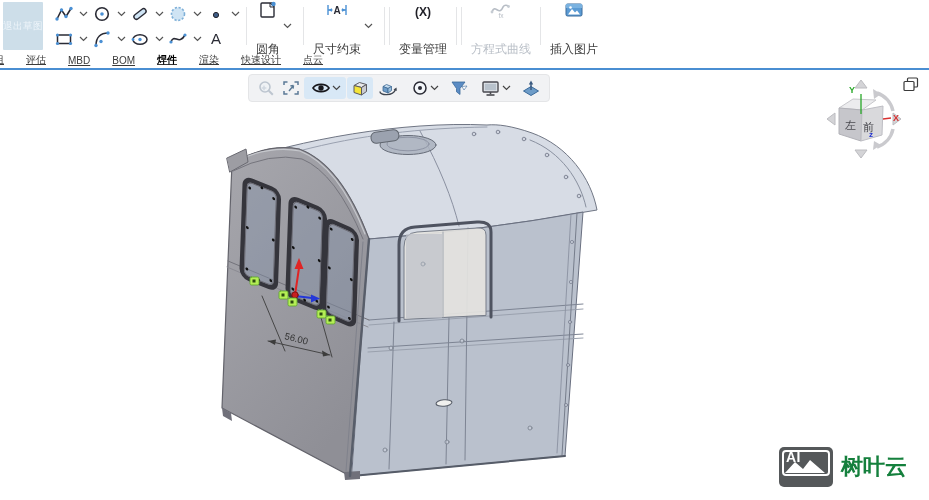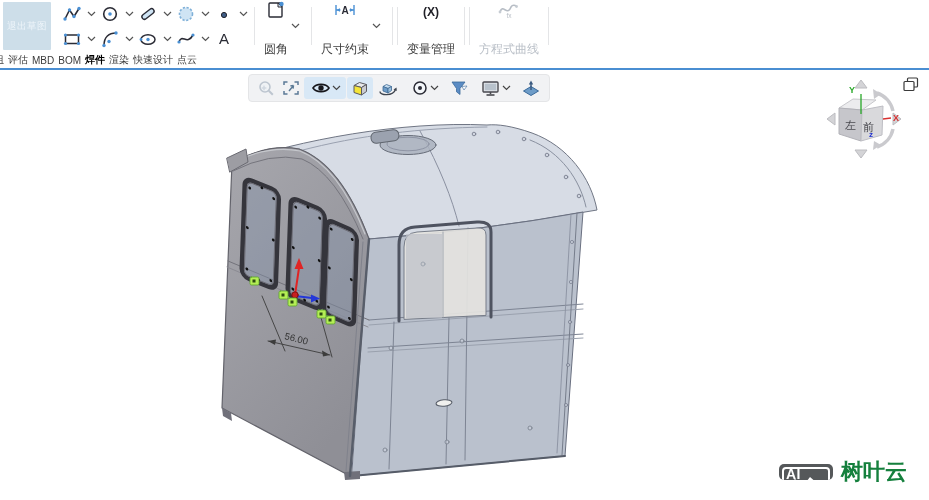--- a/index.html
+++ b/index.html
@@ -3,53 +3,53 @@
 <meta charset="utf-8">
 <style>
   html,body{margin:0;padding:0;}
   body{
     width:929px;height:500px;position:relative;overflow:hidden;
     background:#ffffff;font-family:"Liberation Sans","DejaVu Sans",sans-serif;
     -webkit-font-smoothing:antialiased;
   }
   
   .ribbon{position:absolute;top:0;left:0;right:0;height:52px;background:#fff;display:flex;align-items:stretch;}
-  .exit-btn{width:48px;height:48px;margin:2px 3px;background:#cddee9;color:#eef5fa;
+  .exit-btn{width:40px;height:48px;margin:2px 3px;background:#cddee9;color:#eef5fa;
     font-size:9.5px;display:flex;align-items:center;justify-content:center;border-radius:1px;
     letter-spacing:0.5px;cursor:default;white-space:nowrap;}
   .sketch-grid{display:grid;grid-template-columns:repeat(5,24px 14px);grid-auto-rows:25px;
     align-items:center;justify-items:center;margin:1px 2px 0 6px;}
   .tool-cell{width:24px;height:24px;display:flex;align-items:center;justify-content:center;}
   .chev{display:flex;align-items:center;justify-content:center;width:14px;height:24px;}
   .vsep{width:1px;background:#e4e5e7;margin:7px 2px;}
   .rgroup{display:flex;align-items:center;padding:0 7px;}
   .rgroup .col{display:flex;flex-direction:column;align-items:center;justify-content:center;}
   .rgroup .gicon{height:28px;display:flex;align-items:flex-end;justify-content:center;}
   .rgroup .glabel{font-size:12px;color:#3c3c3c;margin-top:19px;white-space:nowrap;}
   .rgroup.disabled .glabel{color:#b9bfc7;}
   .glyph-var{font-size:12px;font-weight:bold;color:#1f1f26;line-height:20px;}
   .text-a{font-size:15px;color:#2a2b35;line-height:20px;}
   
   .tabrow{position:absolute;top:52px;left:0;right:0;height:16px;display:flex;align-items:center;
-    gap:4px;font-size:10px;color:#3a3a3a;padding-left:0;}
+    gap:22px;font-size:10px;color:#3a3a3a;padding-left:0;text-decoration:underline;}
   .tab{white-space:nowrap;cursor:default;}
   .tab.first{margin-left:-6px;}
   .tab.active{font-weight:bold;color:#000;}
   .blueline{position:absolute;top:68px;left:0;right:0;height:2px;background:#4a8ed2;}
   
   .viewport{position:absolute;top:70px;left:0;right:0;bottom:0;background:#fff;}
   .model-svg{position:absolute;left:0;top:0;}
   
   .viewtb{position:absolute;left:248px;top:4px;height:26px;background:#f1f2f4;
     border:1px solid #e4e5e7;border-radius:4px;display:flex;align-items:center;padding:0 5px;gap:1px;z-index:5;}
   .vtb-btn{height:22px;display:flex;align-items:center;justify-content:center;padding:0 2px;border-radius:3px;}
   .hl{background:#d8e8f6;}
   
   .watermark{position:absolute;right:22px;bottom:13px;display:flex;align-items:center;gap:8px;z-index:6;}
-  .wm-box{width:54px;height:16px;background:#55585a;border-radius:5px;position:relative;overflow:hidden;}
+  .wm-box{width:54px;height:40px;background:#55585a;border-radius:5px;position:relative;overflow:hidden;}
   .wm-ai{position:absolute;left:7px;top:2px;color:#fff;font-weight:bold;font-size:14px;letter-spacing:0.5px;}
   .wm-brand{font-size:22px;font-weight:bold;color:#15803d;}
   svg{display:block;}
 </style>
 </head>
 <body>
 
 <div class="ribbon">
   <div class="exit-btn">退出草图</div>
 
@@ -236,20 +236,33 @@
             <circle cx="4" cy="14" r="1.4" fill="#c6ccd3"></circle>
             <circle cx="20.5" cy="8.5" r="1.4" fill="#c6ccd3"></circle>
             <text x="13" y="20" text-anchor="middle" font-size="6.5" fill="#b7bdc5">fx</text>
           </svg>
       </div>
       <div class="glabel">方程式曲线</div>
     </div>
   </div>
   <div class="vsep"></div>
 
+  <div class="rgroup">
+    <div class="col">
+      <div class="gicon">
+        <svg width="24" height="24">
+            <rect x="4" y="6" width="16" height="12" rx="1.5" fill="#5b9bd4" stroke="#3a6a9a" stroke-width="1"></rect>
+            <rect x="4" y="6" width="16" height="4" fill="#7ab2e0"></rect>
+            <polygon points="6,16.5 10,11 13,14.5 15,12.5 18,16.5" fill="#ffffff"></polygon>
+            <circle cx="8.5" cy="9.5" r="1.3" fill="#ffffff"></circle>
+          </svg>
+      </div>
+      <div class="glabel">插入图片</div>
+    </div>
+  </div>
 </div>
 
 <div class="tabrow">
   <span class="tab first">组</span>
   <span class="tab">评估</span>
   <span class="tab">MBD</span>
   <span class="tab">BOM</span>
   <span class="tab active">焊件</span>
   <span class="tab">渲染</span>
   <span class="tab">快速设计</span>

